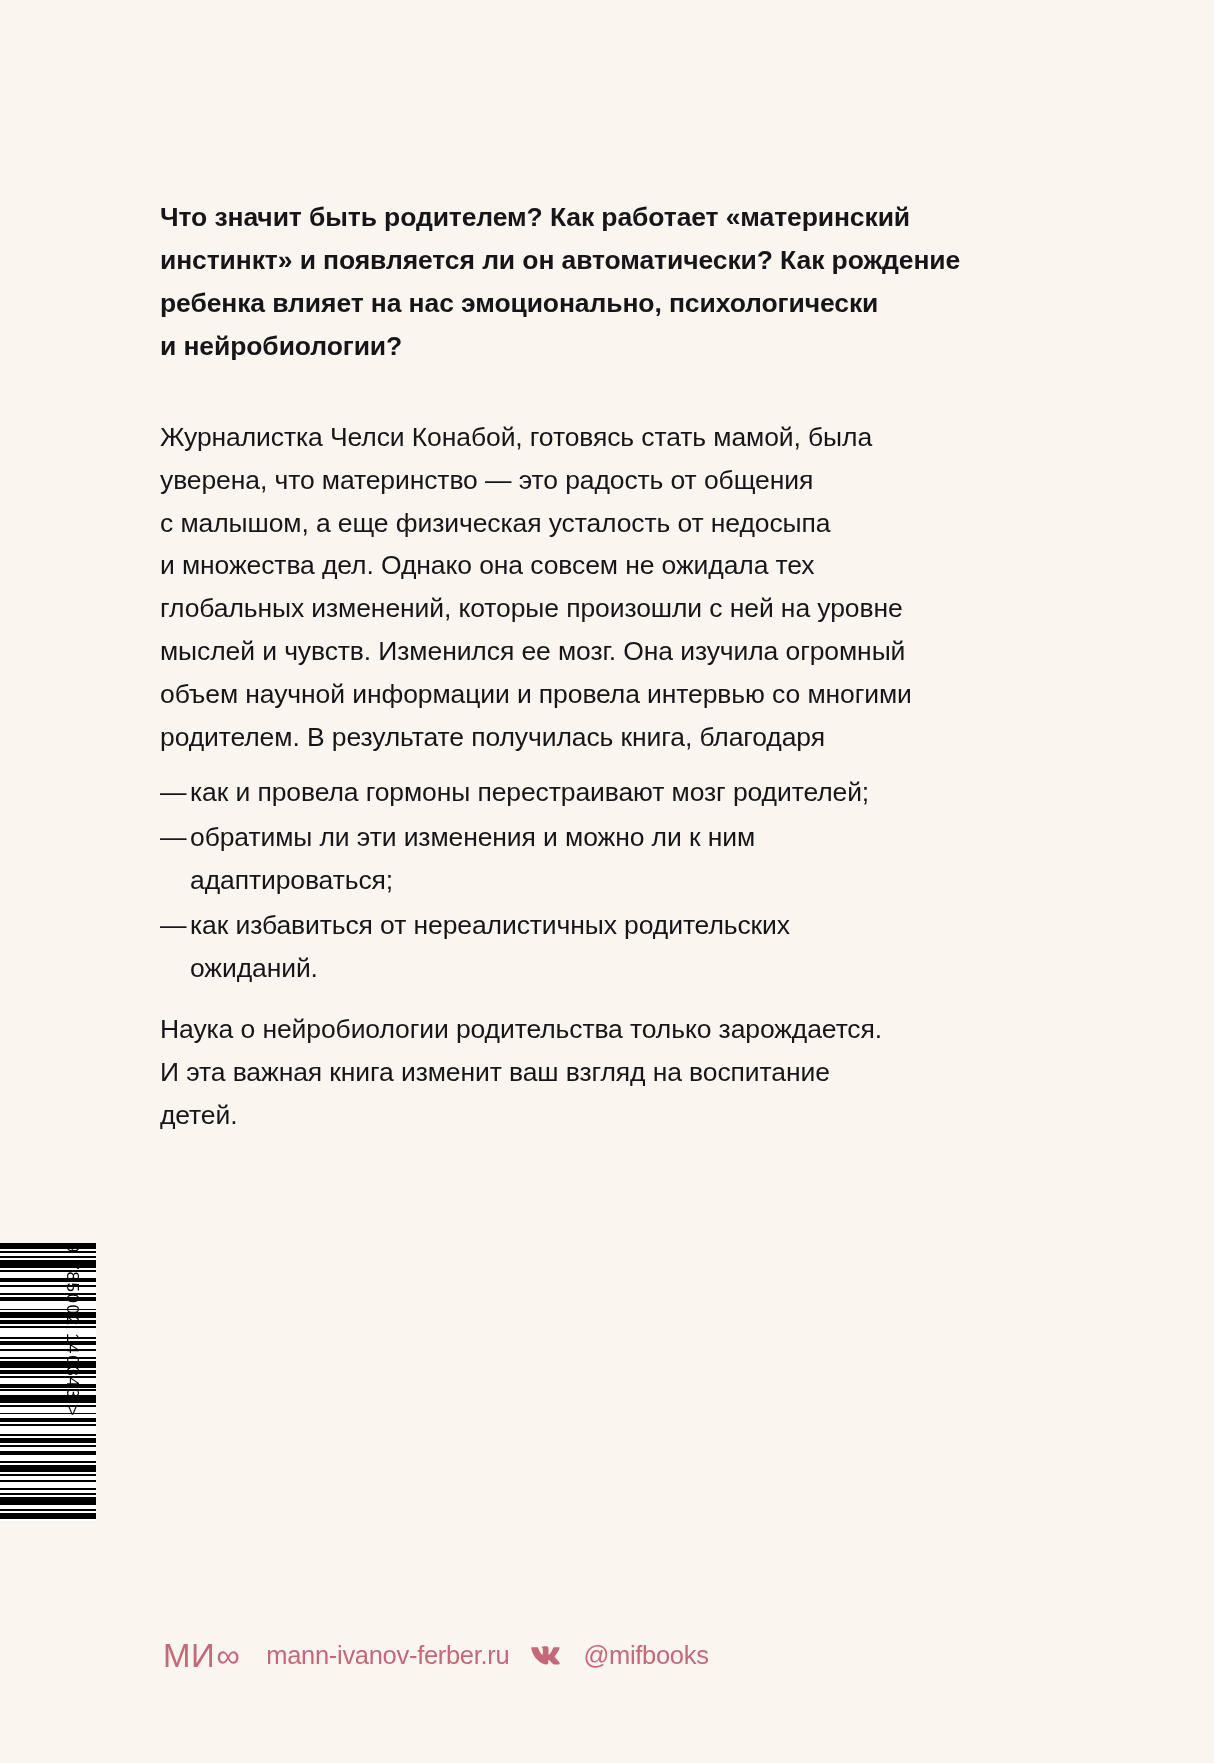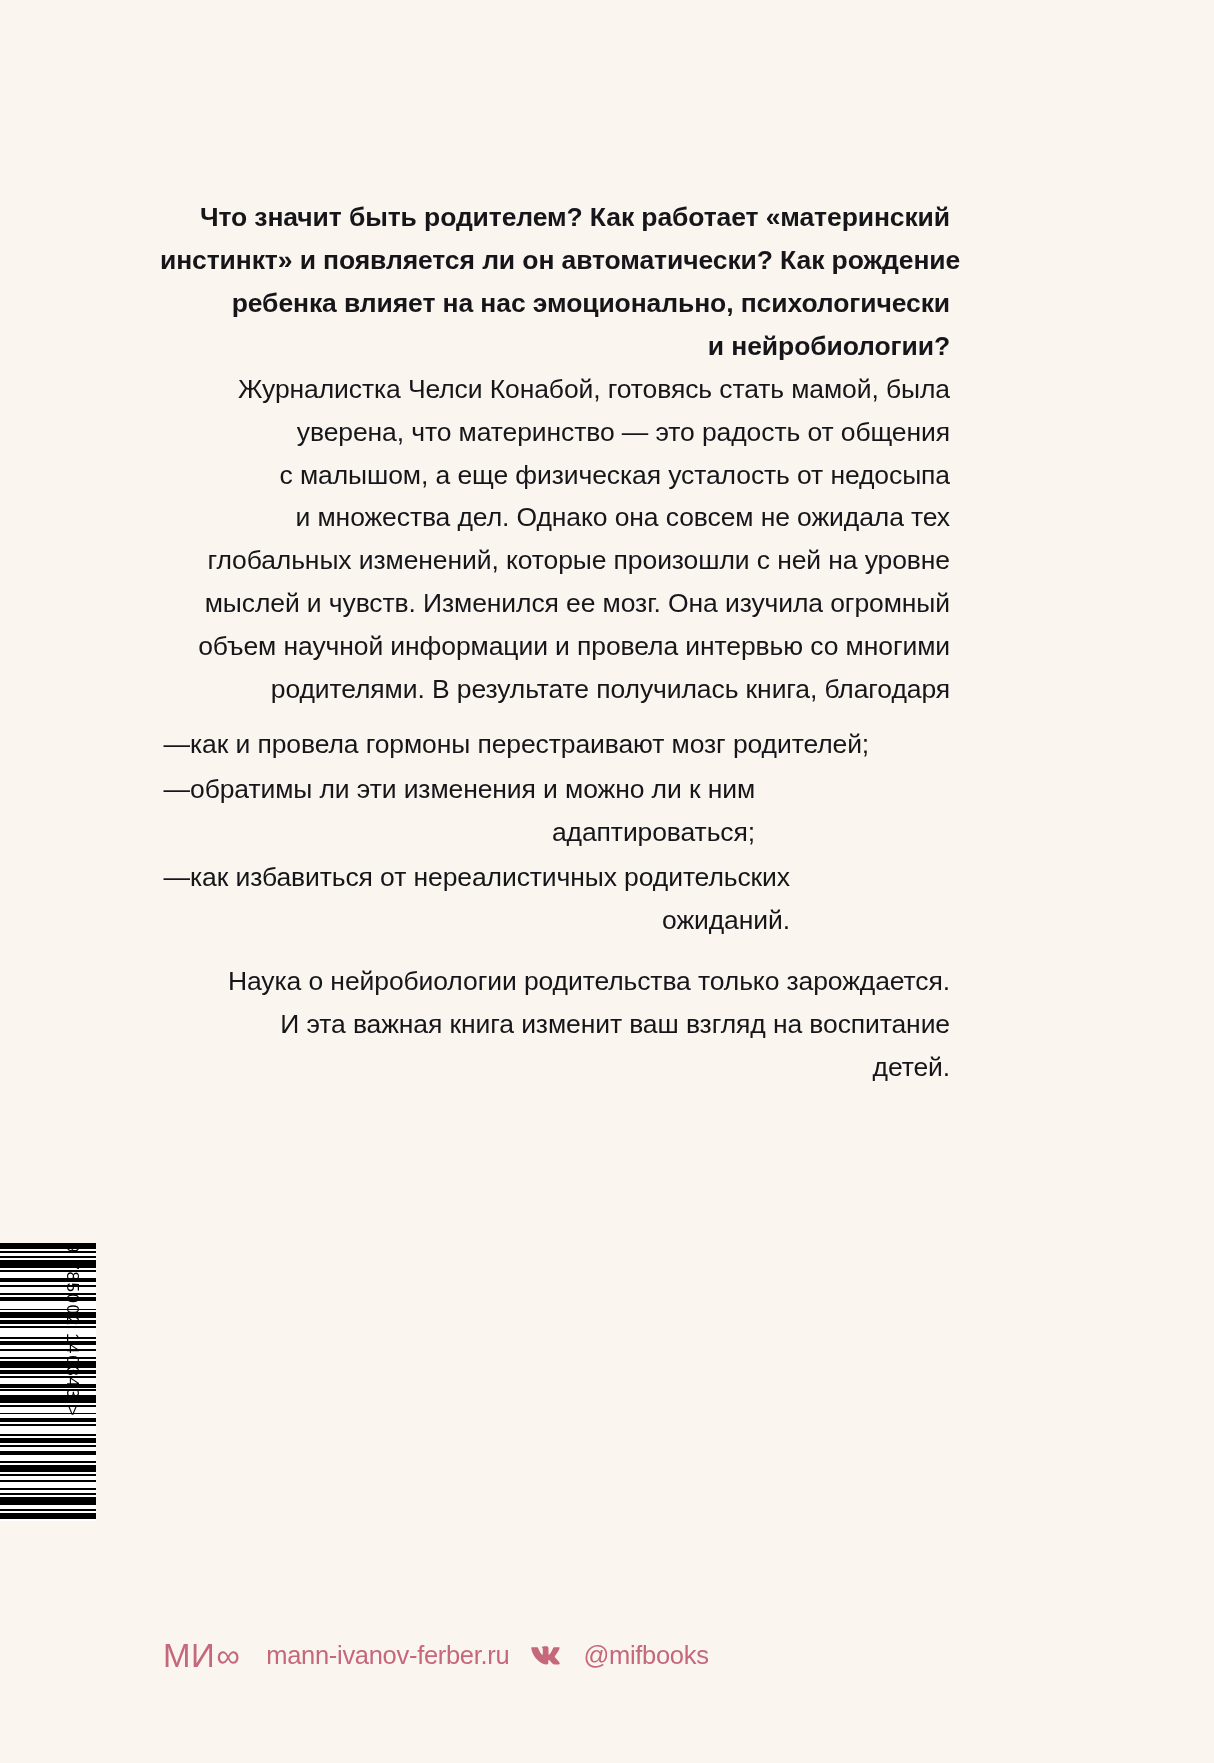--- a/index.html
+++ b/index.html
@@ -32,26 +32,25 @@
     width: 790px;
   }
 
   .lede {
     font-size: 26.5px;
     font-weight: bold;
     line-height: 1.62;
     letter-spacing: -0.1px;
     color: #16161a;
     margin: 0;
-    text-align: right;
   }
   .lede .ln { display: block; white-space: pre; }
 
   .body-block {
-    text-align: right;
+    margin-top: 48px;
   }
 
   .para {
     font-size: 26.5px;
     font-weight: 400;
     line-height: 1.62;
     letter-spacing: -0.1px;
     color: #16161a;
     margin: 0;
   }
@@ -193,21 +192,21 @@
     <div class="body-block">
 
       <p class="para">
         <span class="ln">Журналистка Челси Конабой, готовясь стать мамой, была</span>
         <span class="ln">уверена, что материнство — это радость от общения</span>
         <span class="ln">с малышом, а еще физическая усталость от недосыпа</span>
         <span class="ln">и множества дел. Однако она совсем не ожидала тех</span>
         <span class="ln">глобальных изменений, которые произошли с ней на уровне</span>
         <span class="ln">мыслей и чувств. Изменился ее мозг. Она изучила огромный</span>
         <span class="ln">объем научной информации и провела интервью со многими</span>
-        <span class="ln">родителями. В результате получилась книга, благодаря</span>
+        <span class="ln">родителем. В результате получилась книга, благодаря</span>
       </p>
 
       <ul class="dash-list">
         <li class="dash-item">
           <span class="dash-mark">—</span>
           <span class="dash-text">
             <span class="ln">как и провела гормоны перестраивают мозг родителей;</span>
           </span>
         </li>
         <li class="dash-item">

